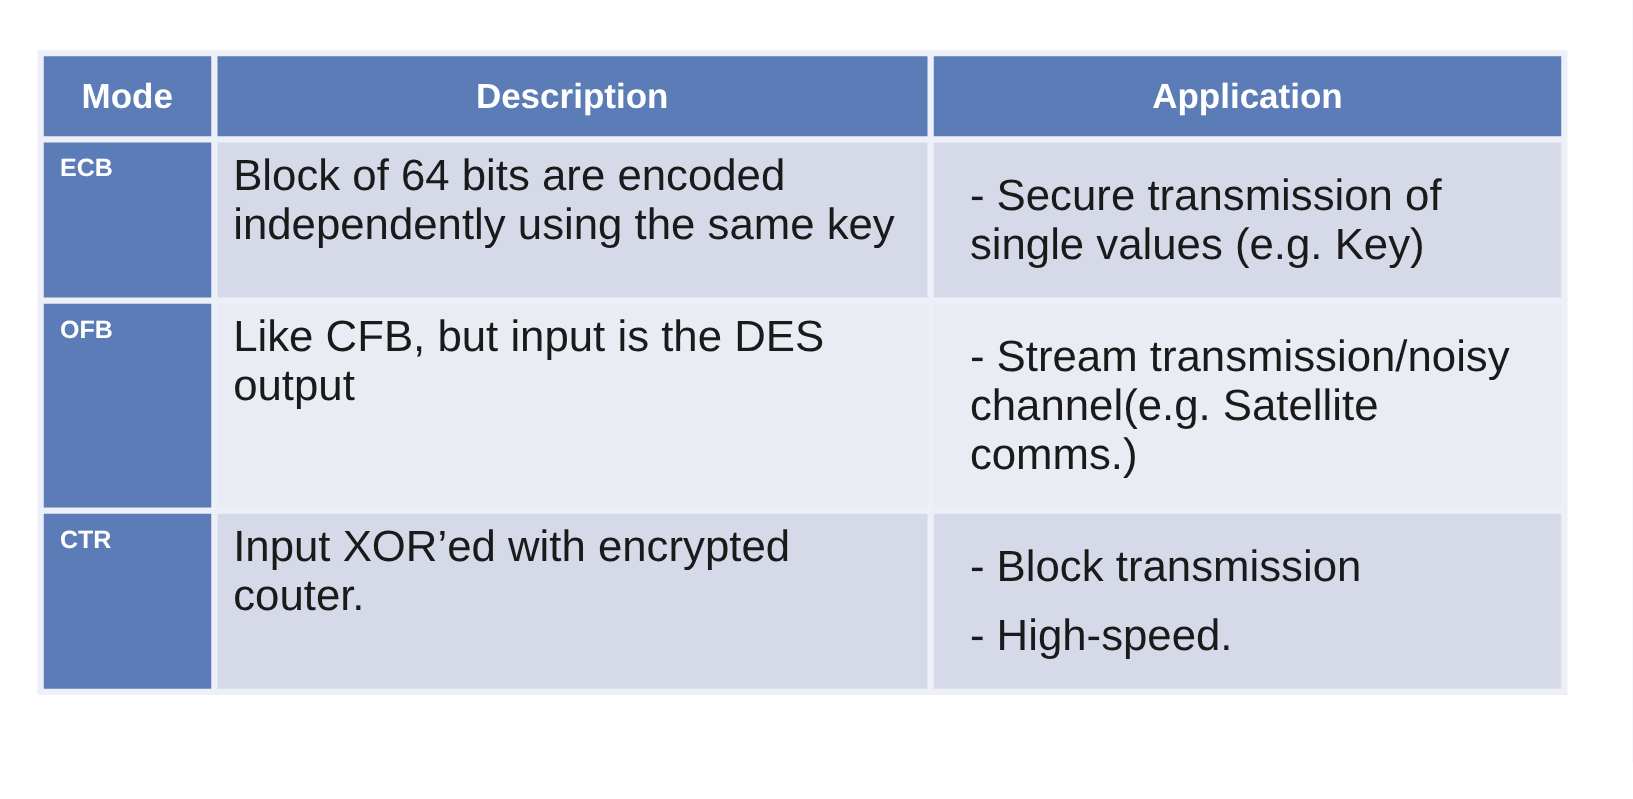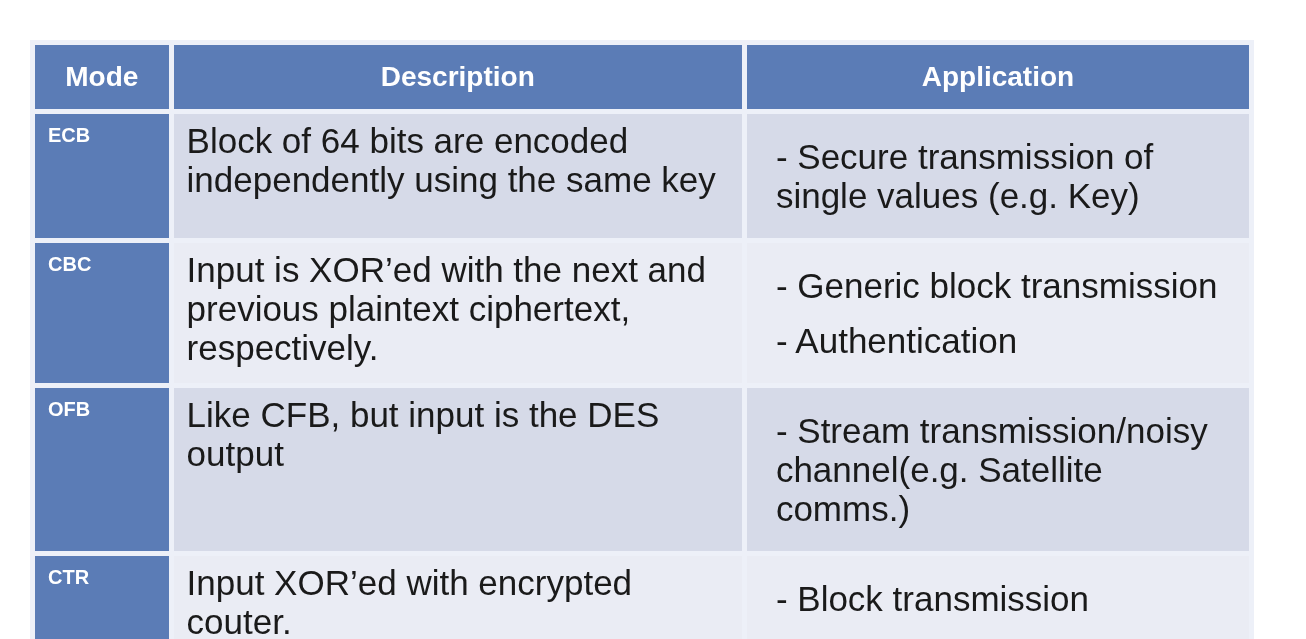--- a/index.html
+++ b/index.html
@@ -74,28 +74,20 @@
     </thead>
     <tbody>
   <tr>
     <th class="mode-cell">ECB</th>
     <td class="desc-cell">Block of 64 bits are encoded independently using the same key</td>
     <td class="app-cell">
             <div class="app-line">- Secure transmission of single values (e.g. Key)</div>
           </td>
   </tr>
 
-  <tr>
-    <th class="mode-cell">CBC</th>
-    <td class="desc-cell">Input is XOR’ed with the next and previous plaintext ciphertext, respectively.</td>
-    <td class="app-cell">
-            <div class="app-line">- Generic block transmission</div>
-            <div class="app-line">- Authentication</div>
-          </td>
-  </tr>
 
 
   <tr>
     <th class="mode-cell">OFB</th>
     <td class="desc-cell">Like CFB, but input is the DES output</td>
     <td class="app-cell">
             <div class="app-line">- Stream transmission/noisy channel(e.g. Satellite comms.)</div>
           </td>
   </tr>
 

